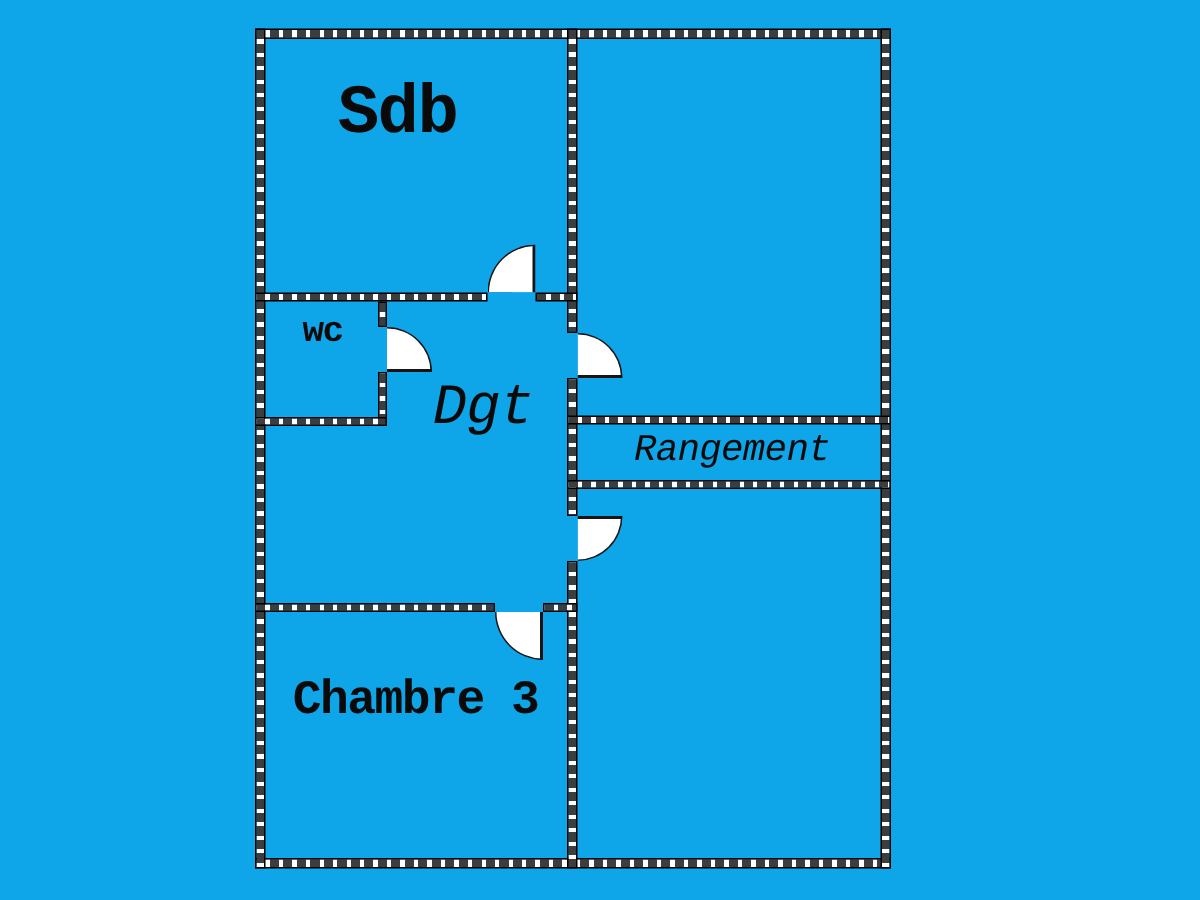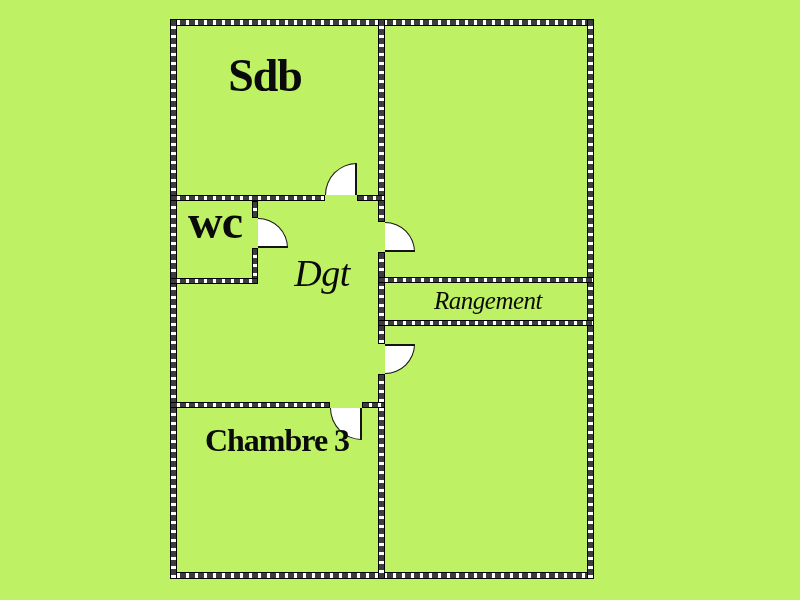--- a/index.html
+++ b/index.html
@@ -1,22 +1,22 @@
 <!DOCTYPE html>
 <html><head>
 <meta charset="utf-8">
 <style>
   html,body{margin:0;padding:0;background:#ffffff;}
   *{box-sizing:border-box;}
   #stage{
     position:relative;
     width:800px;height:600px;
-    background:#bef264;
+    background:#0ea5e9;
     overflow:hidden;
-    font-family:Liberation Serif, serif;
+    font-family:Liberation Mono, monospace;
   }
   
   .wall{
     position:absolute;
     border:1px solid #000;
   }
   .wall.h{
     background-image:repeating-linear-gradient(90deg,#3d3d3d 0px,#3d3d3d 6px,#ffffff 6px,#ffffff 9px);
   }
   .wall.v{
@@ -73,18 +73,18 @@
   <div class="wall h" style="left:170px;top:402px;width:160px;height:6px"></div>
   <div class="wall h" style="left:362px;top:402px;width:23px;height:6px"></div>
 
   <div class="door arc-tl leaf-r" style="left:325px;top:163px;width:32px;height:32px"></div>
   <div class="door arc-tr leaf-b" style="left:258px;top:218px;width:30px;height:30px"></div>
   <div class="door arc-tr leaf-b" style="left:385px;top:222px;width:30px;height:30px"></div>
   <div class="door arc-br leaf-t" style="left:385px;top:344px;width:30px;height:30px"></div>
   <div class="door arc-bl leaf-r" style="left:330px;top:408px;width:32px;height:32px"></div>
 
   <div class="room-label b" style="left:265px;top:76px;font-size:46px">Sdb</div>
-  <div class="room-label b" style="left:215px;top:222px;font-size:48px">wc</div>
+  <div class="room-label b" style="left:215px;top:222px;font-size:24px">wc</div>
   <div class="room-label i" style="left:488px;top:300px;font-size:25px">Rangement</div>
   <div class="room-label i" style="left:322px;top:273px;font-size:38px">Dgt</div>
-  <div class="room-label b" style="left:277px;top:440px;font-size:32px">Chambre 3</div>
+  <div class="room-label b" style="left:277px;top:467px;font-size:32px">Chambre 3</div>
 
 </div>
 
 </body></html>

